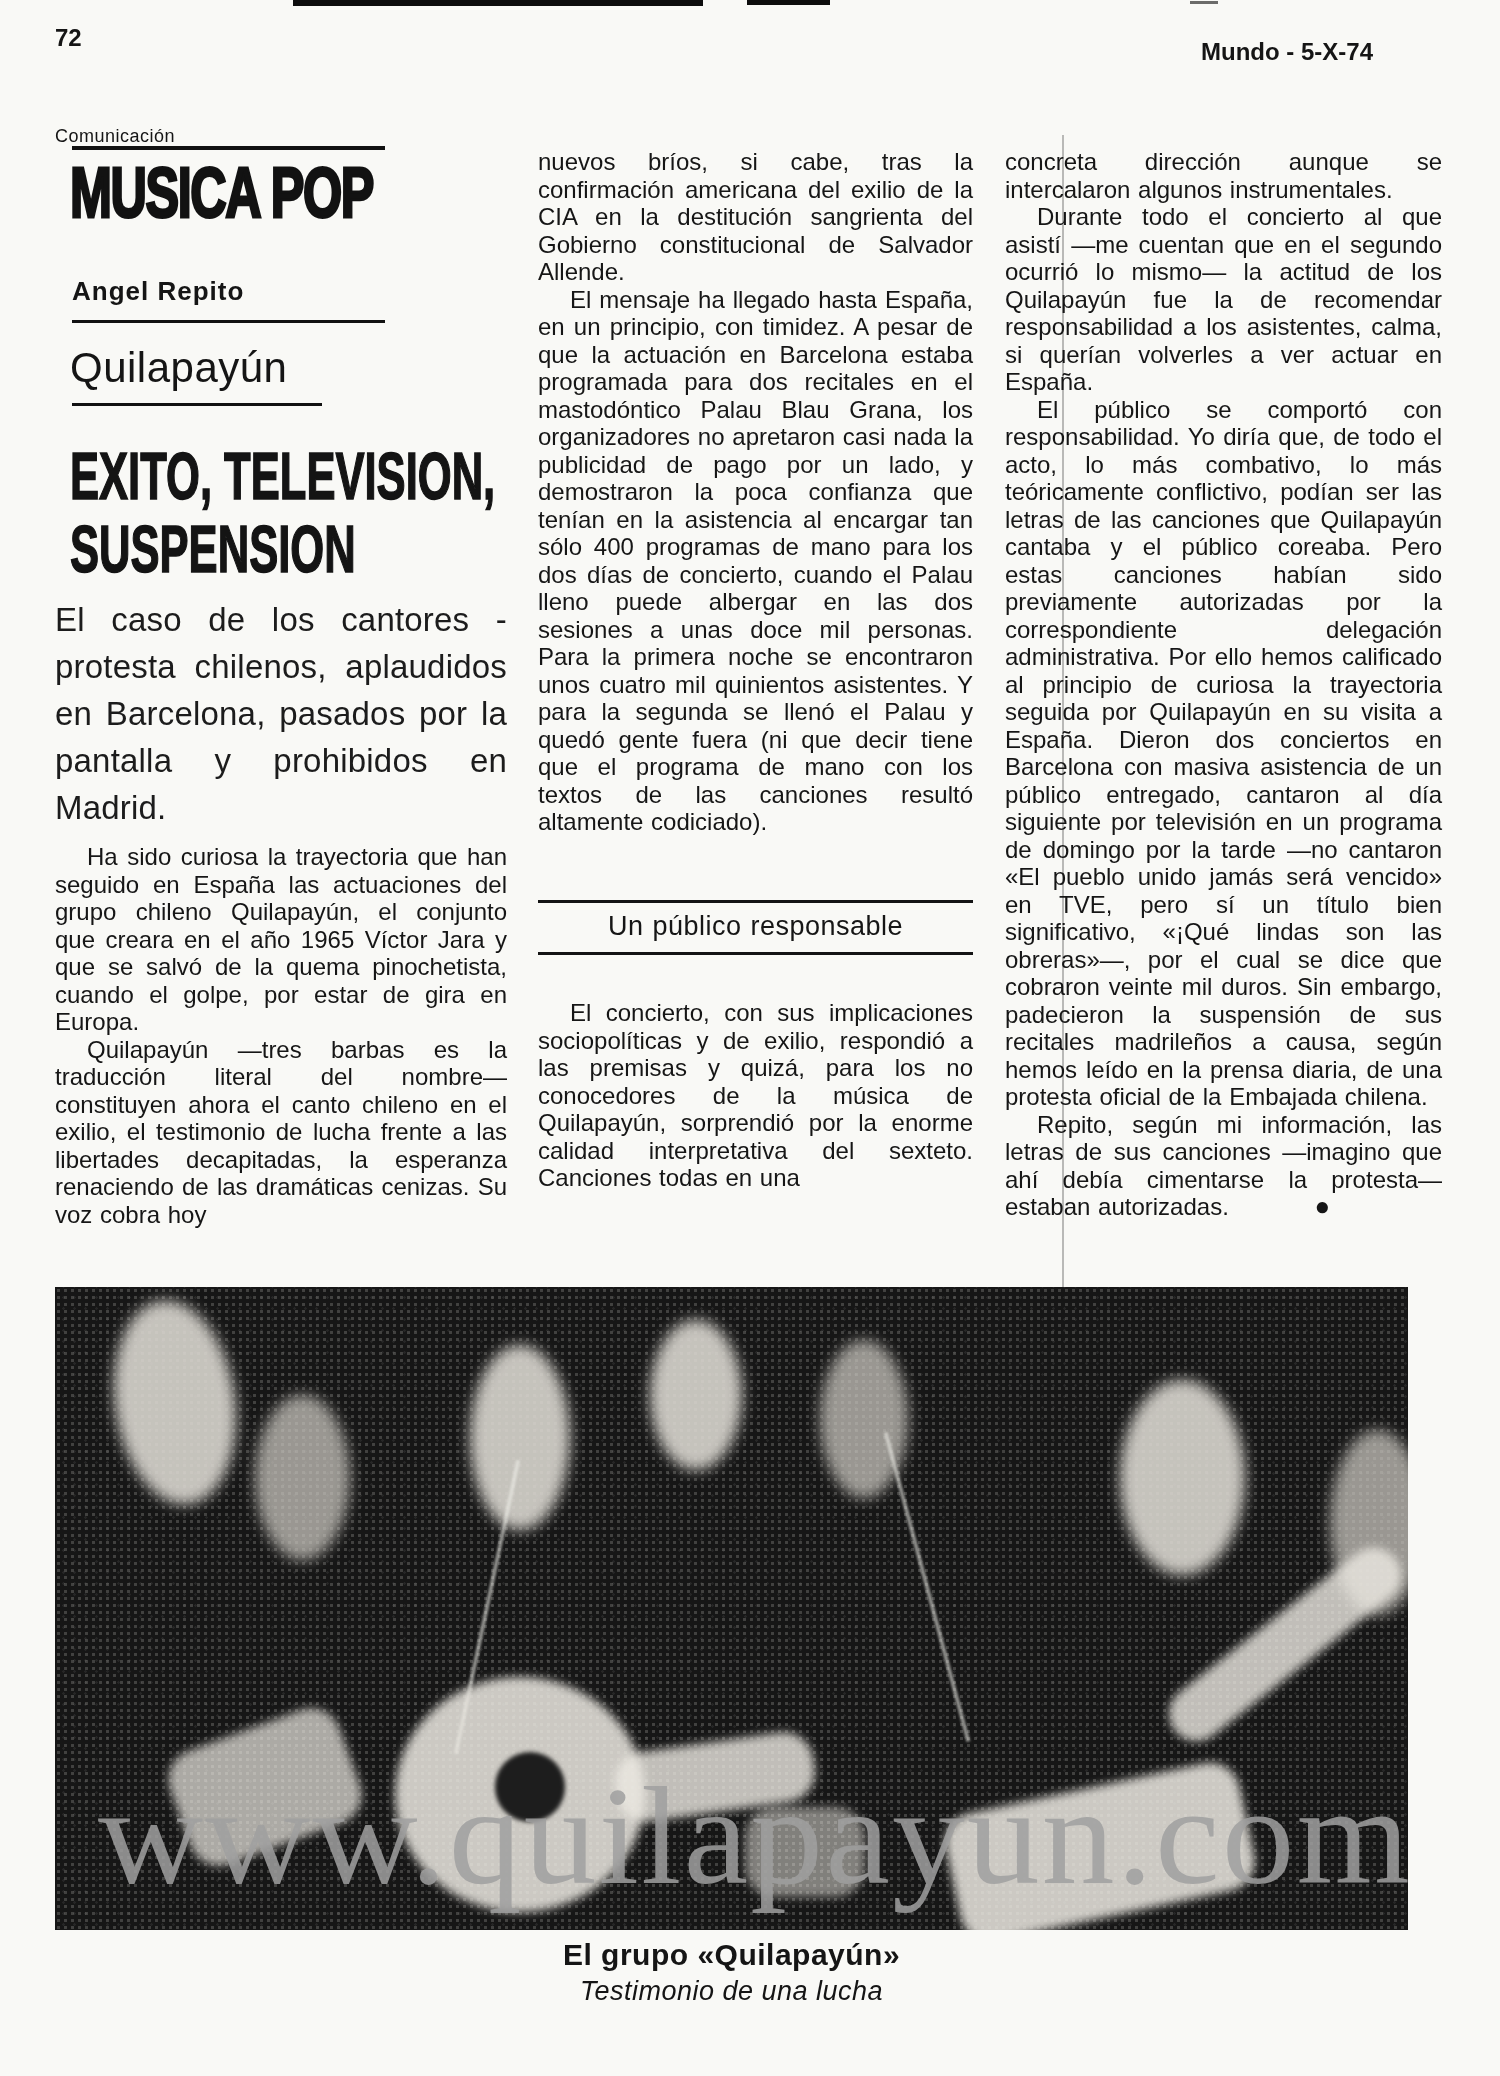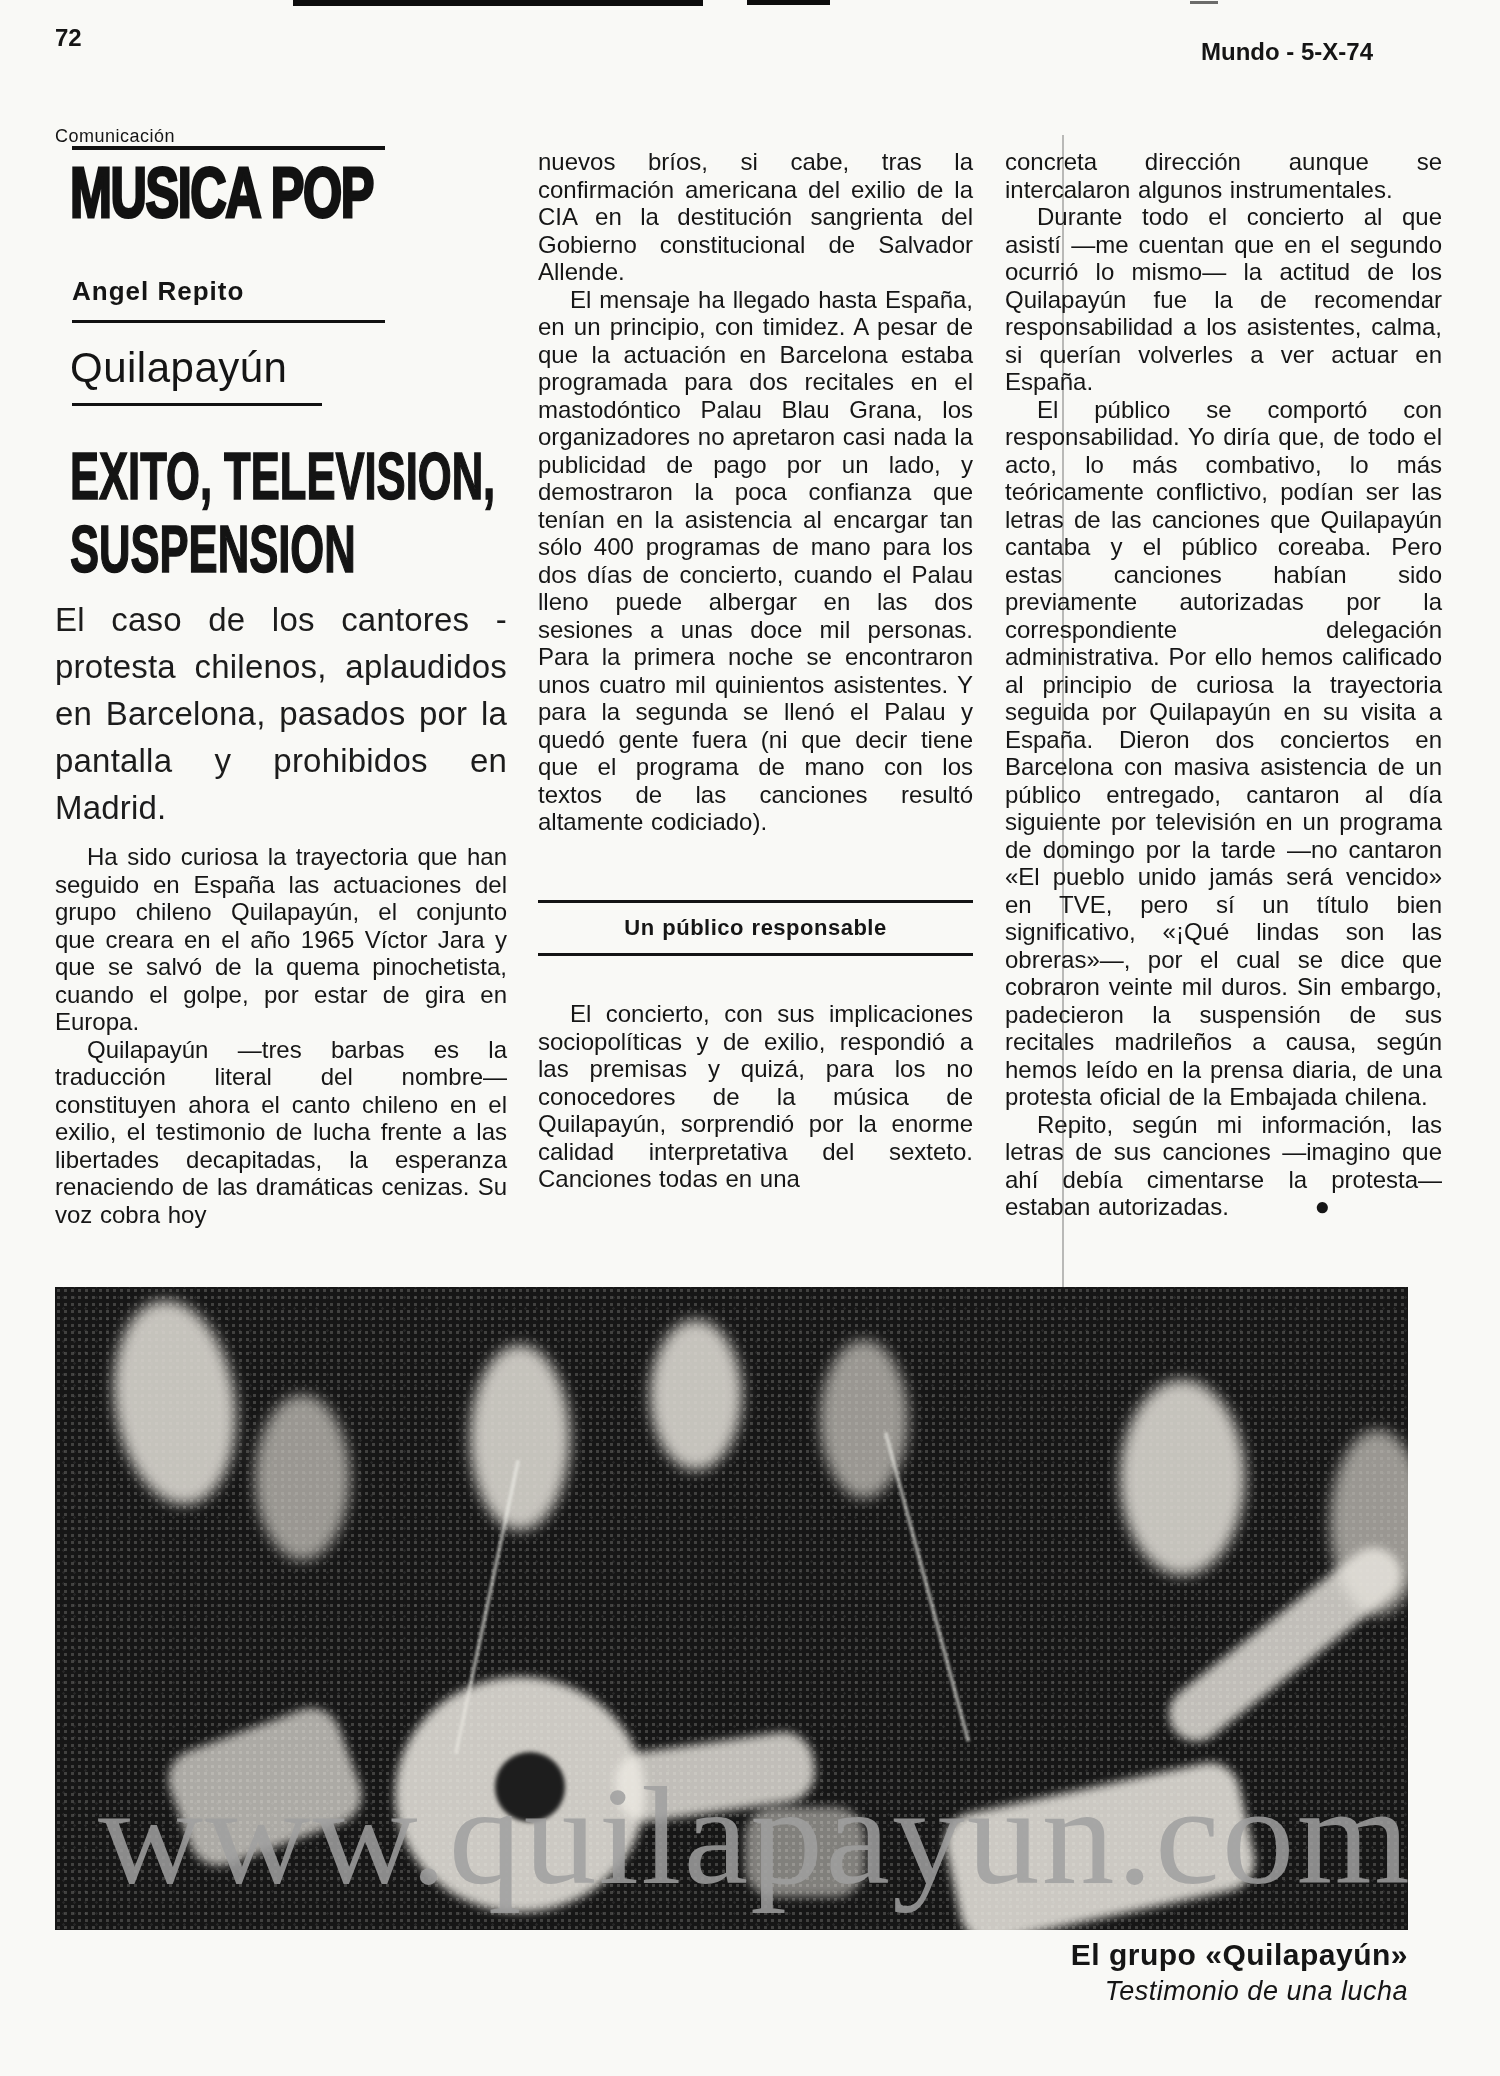--- a/index.html
+++ b/index.html
@@ -41,21 +41,21 @@
   .bodycol p{margin:0;hyphens:auto;}
   .bodycol p.indent{text-indent:32px;}
   .col1{left:55px;top:843px;width:452px;}
   .col2{left:538px;top:148px;width:435px;}
   .col3{left:1005px;top:148px;width:437px;}
   .subhead-box{
     margin-top:64px;margin-bottom:44px;
     border-top:3px solid #141414;border-bottom:3px solid #141414;
     padding:10px 0 12px 0;text-align:center;
   }
-  .subhead-box span{font-size:22px;font-weight:bold;letter-spacing:.5px;margin-top:27px;}
+  .subhead-box span{font-size:27px;font-weight:normal;letter-spacing:.5px;margin-top:27px;}
   .enddot{display:inline-block;margin-left:46px;font-size:26px;line-height:20px;}
   
   .photo{
     position:absolute;left:55px;top:1287px;width:1353px;height:643px;
     background:#161616;overflow:hidden;
   }
   .halftone{
     position:absolute;inset:0;
     background-image:
       radial-gradient(rgba(238,236,230,.20) 1.4px, transparent 2px),
@@ -68,21 +68,21 @@
   .lightshape{position:absolute;background:#ece9e2;filter:blur(5px);border-radius:30px;}
   .micline{position:absolute;width:4px;background:rgba(240,240,235,.55);filter:blur(1px);}
   .soundhole{position:absolute;border-radius:50%;background:#1d1d1d;filter:blur(2px);}
   .watermark{
     position:absolute;left:50px;top:1766px;width:1410px;text-align:center;
     font-family:"Liberation Serif",serif;font-size:140px;line-height:140px;
     color:#a0a0a0;opacity:.85;letter-spacing:2px;white-space:nowrap;
     transform:scaleX(1.04);transform-origin:center;z-index:5;
   }
   
-  .caption{position:absolute;left:55px;top:1938px;width:1353px;text-align:right;}
+  .caption{position:absolute;left:55px;top:1938px;width:1353px;text-align:center;}
   .caption-title{font-size:30px;font-weight:bold;letter-spacing:.5px;}
   .caption-subtitle{font-size:27px;font-style:italic;margin-top:4px;letter-spacing:.5px;}
 </style>
 </head>
 <body>
 
 <div class="page">
 
   <div class="top-mark" style="left:293px;top:0;width:410px;height:6px;"></div>
   <div class="top-mark" style="left:747px;top:0;width:83px;height:5px;"></div>

